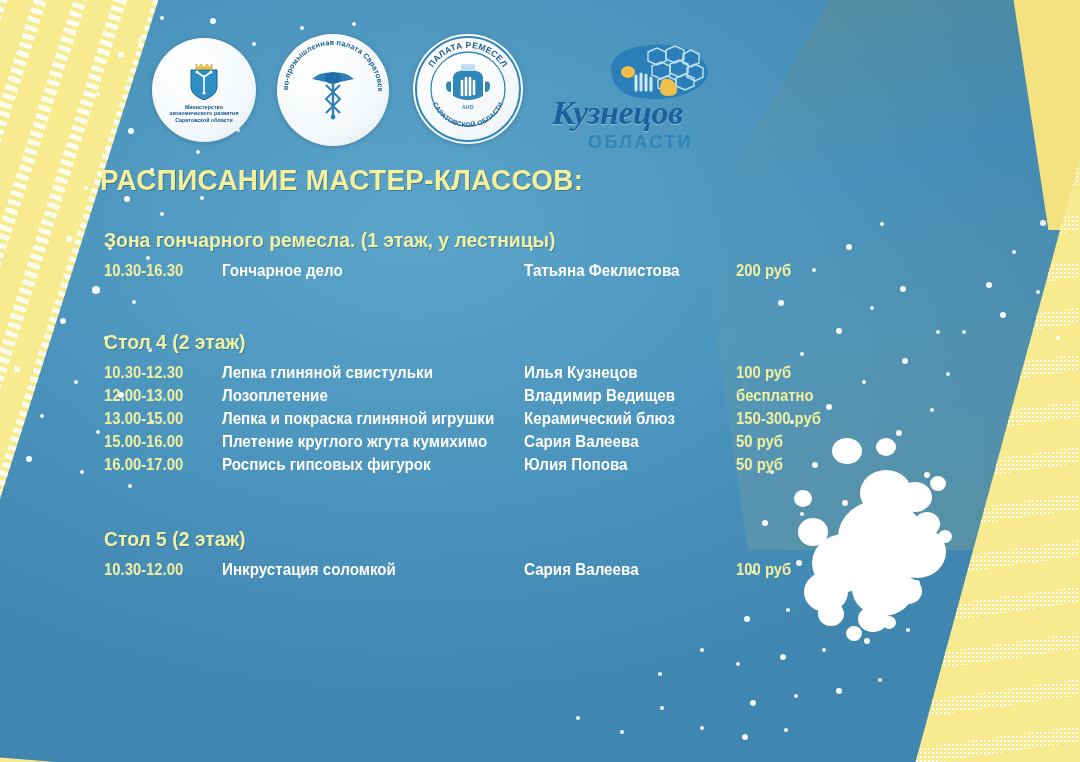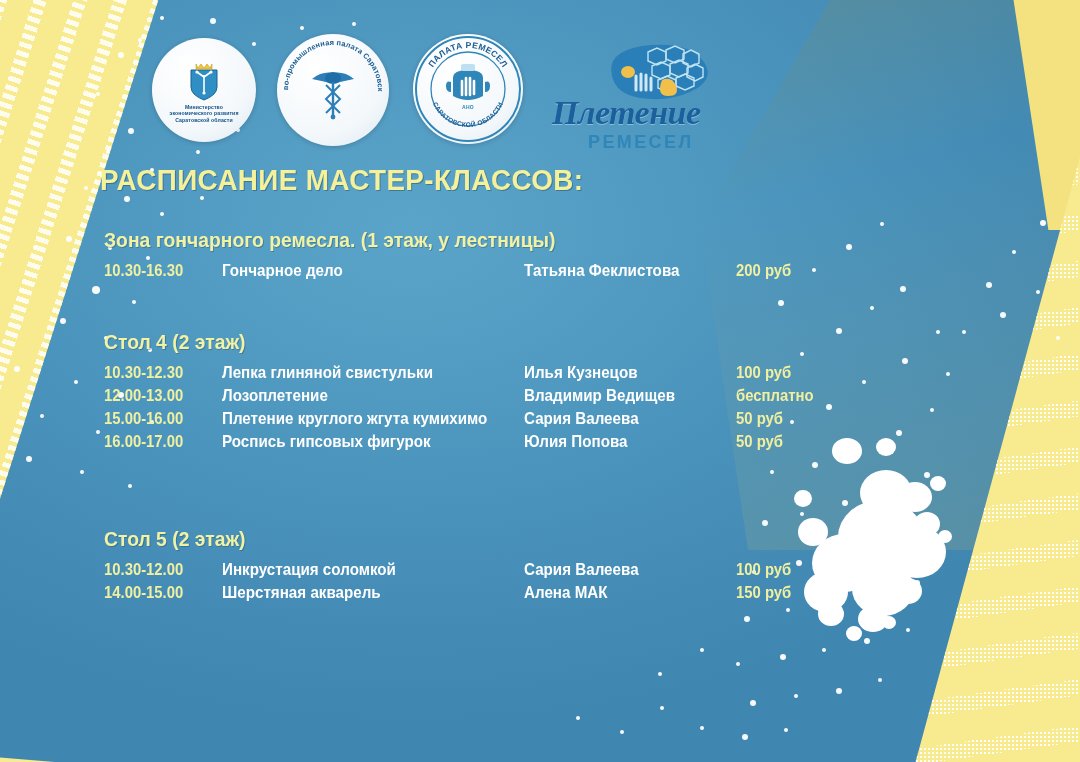--- a/index.html
+++ b/index.html
@@ -381,22 +381,22 @@
           <path d="M113 22 l8 -4 l8 4 l0 9 l-8 4 l-8 -4 z"></path>
           <path d="M82 34 l9 -4 l9 4 l0 9 l-9 4 l-9 -4 z"></path>
           <path d="M100 32 l9 -4 l9 4 l0 9 l-9 4 l-9 -4 z"></path>
           <path d="M117 36 l8 -4 l8 4 l0 9 l-8 4 l-8 -4 z"></path>
           <path d="M88 48 l9 -4 l9 4 l0 8 l-9 4 l-9 -4 z"></path>
           <path d="M106 46 l9 -4 l9 4 l0 8 l-9 4 l-9 -4 z"></path>
         </g>
         <path d="M66 44 l0 14 M71 42 l0 16 M76 43 l0 15 M81 46 l0 12" stroke="#cfe8f5" stroke-width="3" stroke-linecap="round"></path>
         <path d="M92 48 q10 -4 14 6 q4 10 -8 10 q-12 0 -6 -16 z" fill="#f0c04a"></path>
       </svg>
-      <div class="pw-name">Плетение</div>
-      <div class="pw-sub">РЕМЕСЕЛ</div>
+      <div class="pw-name">Кузнецов</div>
+      <div class="pw-sub">ОБЛАСТИ</div>
     </div>
   </div>
 
   <div class="content">
 
     <div class="title">РАСПИСАНИЕ МАСТЕР-КЛАССОВ:</div>
 
     <div class="section" id="sec0" style="top:228px">
       <div class="section-head">Зона гончарного ремесла. (1 этаж, у лестницы)</div>
       <div class="rows">
@@ -418,20 +418,26 @@
             <div class="c-name">Илья Кузнецов</div>
             <div class="c-price">100 руб</div>
           </div>
           <div class="row">
             <div class="c-time">12.00-13.00</div>
             <div class="c-desc">Лозоплетение</div>
             <div class="c-name">Владимир Ведищев</div>
             <div class="c-price">бесплатно</div>
           </div>
           <div class="row">
+            <div class="c-time">13.00-15.00</div>
+            <div class="c-desc">Лепка и покраска глиняной игрушки</div>
+            <div class="c-name">Керамический блюз</div>
+            <div class="c-price">150-300 руб</div>
+          </div>
+          <div class="row">
             <div class="c-time">15.00-16.00</div>
             <div class="c-desc">Плетение круглого жгута кумихимо</div>
             <div class="c-name">Сария Валеева</div>
             <div class="c-price">50 руб</div>
           </div>
           <div class="row">
             <div class="c-time">16.00-17.00</div>
             <div class="c-desc">Роспись гипсовых фигурок</div>
             <div class="c-name">Юлия Попова</div>
             <div class="c-price">50 руб</div>
@@ -441,23 +447,17 @@
 
     <div class="section" id="sec2" style="top:527px">
       <div class="section-head">Стол 5 (2 этаж)</div>
       <div class="rows">
           <div class="row">
             <div class="c-time">10.30-12.00</div>
             <div class="c-desc">Инкрустация соломкой</div>
             <div class="c-name">Сария Валеева</div>
             <div class="c-price">100 руб</div>
           </div>
-          <div class="row">
-            <div class="c-time">14.00-15.00</div>
-            <div class="c-desc">Шерстяная акварель</div>
-            <div class="c-name">Алена МАК</div>
-            <div class="c-price">150 руб</div>
-          </div>
         </div>
     </div>
 
   </div>
 </div>
 
 </body></html>

